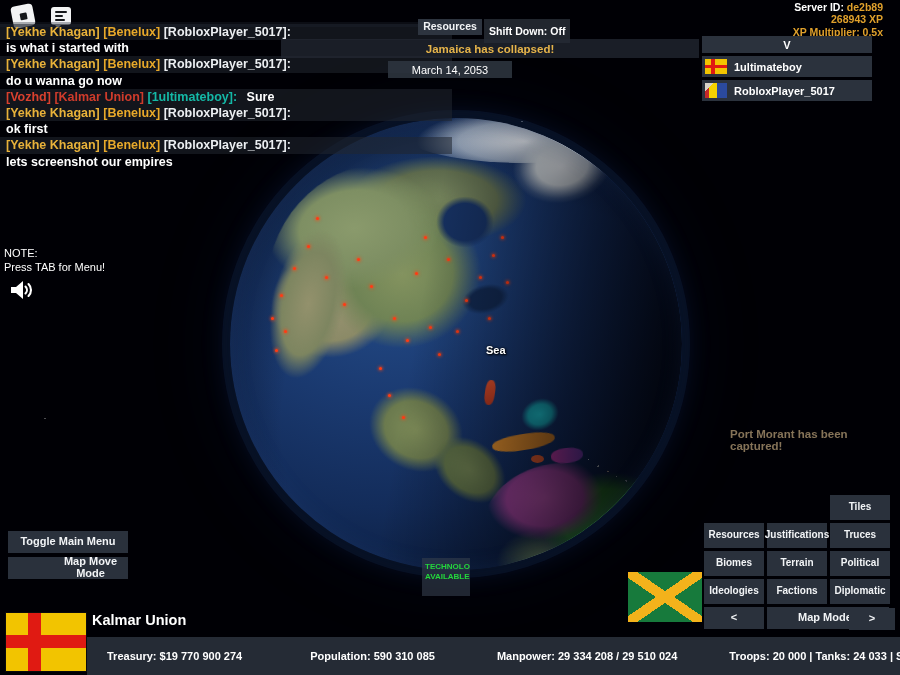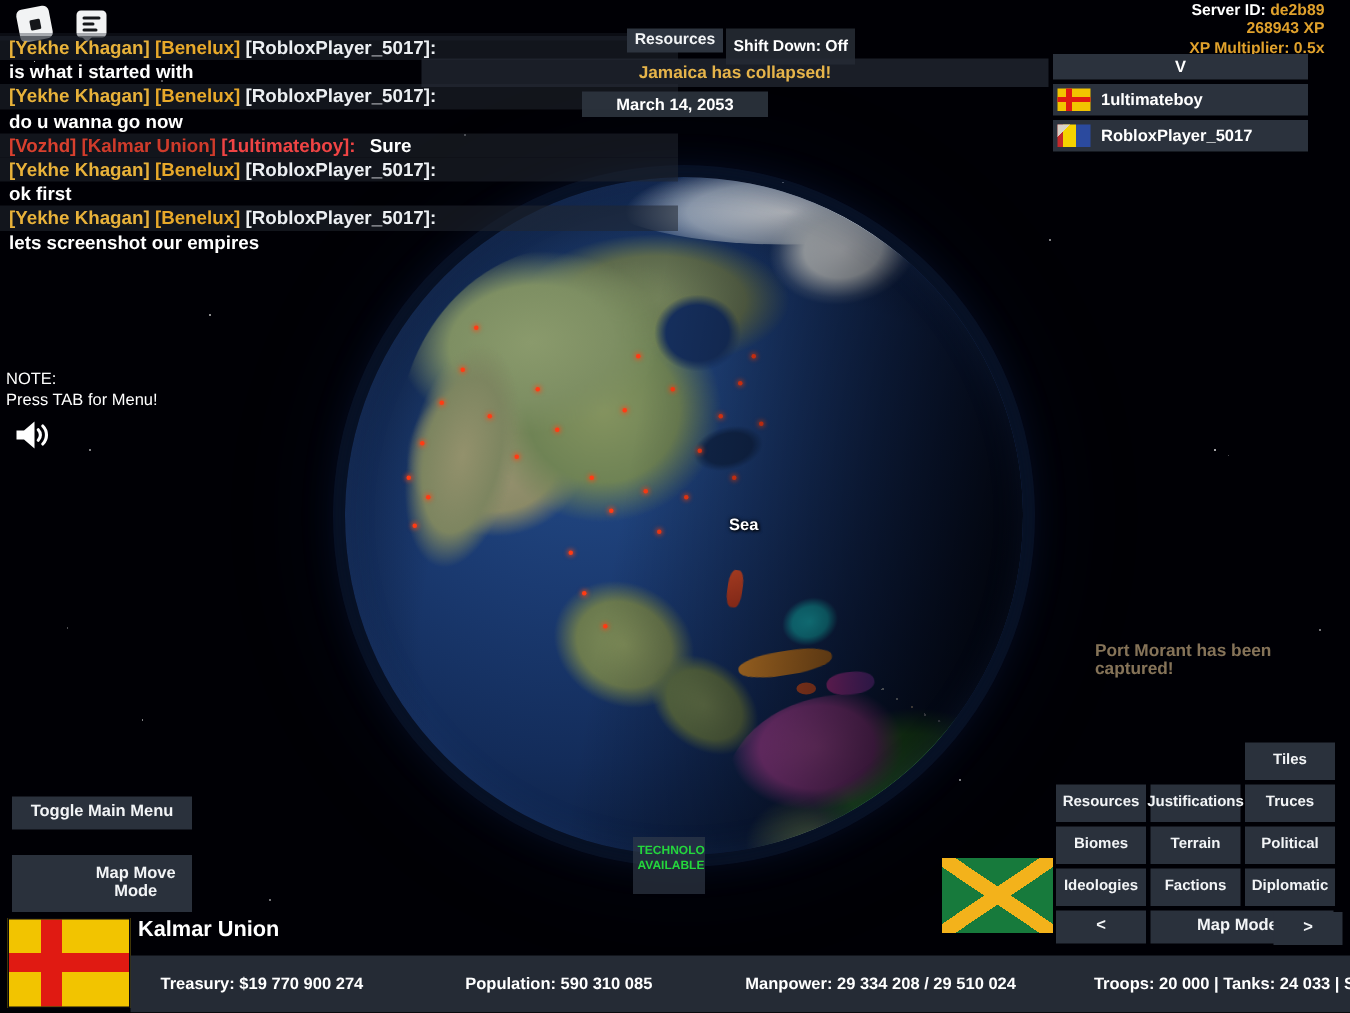--- a/index.html
+++ b/index.html
@@ -230,21 +230,21 @@
     font-size:12.5px; font-weight:bold; line-height:16.2px;
   }
   .chat-line { padding:0 6px; white-space:nowrap; }
   .chat-line.hdr { background:rgba(32,38,48,.55); }
   .chat-line.msg { background:rgba(10,12,16,.0); color:#ffffff; }
   .tag-rank { color:#e8b23a; }
   .tag-rank.red { color:#d8402e;text-align:right; }
   .tag-nation { color:#e8a92a; }
   .tag-nation.red { color:#cf3b2b; }
   .tag-user { color:#eceff2; }
-  .tag-user.red { color:#ef4444; }
+  .tag-user.red { color:#14b8a6; }
   .inline-msg { color:#ffffff; margin-left:6px; }
   #chat-clip {
     position:absolute; left:0; top:22px; width:452px; height:5px;
     background:rgba(32,38,48,.35); overflow:hidden;
   }
 
   
   #deselect-btn { position:absolute; left:418px; top:19px; width:64px; height:16px; font-size:10.5px; background:#2d343f; }
   #shiftdown-lbl {
     position:absolute; left:484px; top:19px; height:16px; padding:12px 5px;
@@ -255,21 +255,21 @@
     position:absolute; left:281px; top:39px; width:418px; height:19px;
     background:rgba(36,42,52,.72);
     display:flex; align-items:center; justify-content:center;
   }
   #event-banner span { color:#e6b44a; font-size:11.5px; font-weight:bold; }
   #date-bar {
     position:absolute; left:388px; top:61px; width:124px; height:17px;
     background:rgba(46,53,64,.88);
     display:flex; align-items:center; justify-content:center;
   }
-  #date-bar span { color:#ffffff; font-size:11px; font-weight:bold;text-align:center; }
+  #date-bar span { color:#ffffff; font-size:11px; font-weight:normal;text-align:center; }
 
   
   #serverinfo {
     position:absolute; right:17px; top:1px; text-align:right;
     font-size:10.5px; font-weight:bold; line-height:12.4px; color:#ffffff;
   }
   #serverinfo .v { color:#e0a12c; }
   #serverinfo .xp { color:#e0a12c; }
 
   
@@ -303,21 +303,21 @@
   
   #note {
     position:absolute; left:4px; top:246px;
     font-family:Liberation Sans, sans-serif;
     font-size:11px; color:#ffffff; line-height:14px; white-space:pre;
   }
   #sound-icon { position:absolute; left:8px; top:278px; width:26px; height:24px; }
 
   
   #toggle-menu-btn { position:absolute; left:8px; top:531px; width:120px; height:22px; }
-  #map-move-btn   { position:absolute; left:8px; top:570px; width:120px; height:38px;padding-left:48px; }
+  #map-move-btn   { position:absolute; left:8px; top:557px; width:120px; height:22px;padding-left:48px; }
 
   
   #tech-tag {
     position:absolute; left:422px; top:558px; width:48px; height:38px;
     background:rgba(52,62,76,.62);
     color:#24d63c; font-size:8px; font-weight:bold; line-height:9.5px;
     padding:4px 3px; overflow:hidden;
   }
 
   

